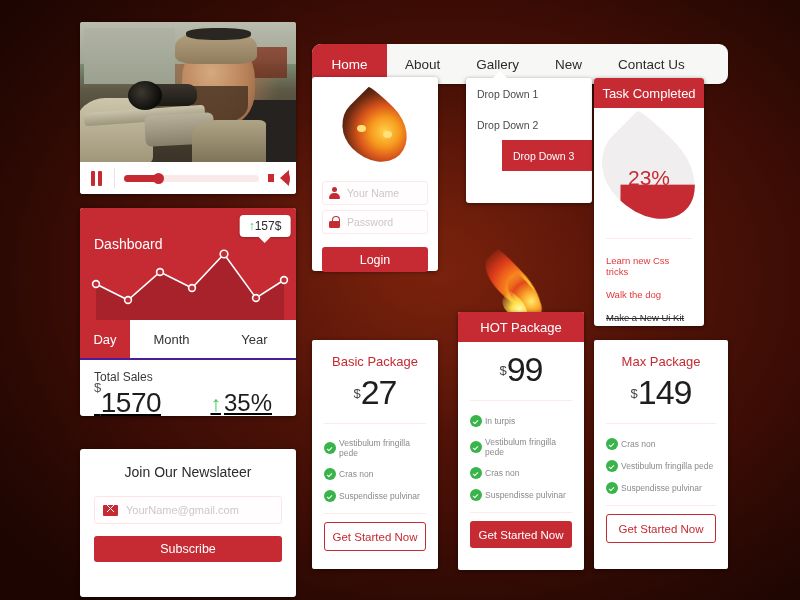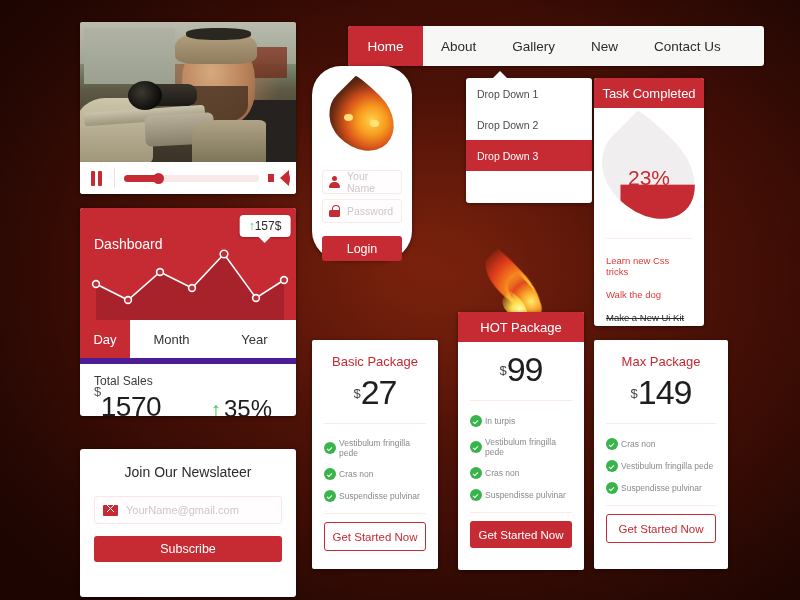--- a/index.html
+++ b/index.html
@@ -81,53 +81,53 @@
   
   #dashboard-card{left:80px;top:208px;width:216px;height:208px;overflow:hidden;}
   .dash-top{position:relative;height:112px;background:#c62a33;}
   .dash-title{position:absolute;left:14px;top:28px;color:#fff;font-size:14px;}
   .tooltip{position:absolute;left:185px;top:7px;transform:translateX(-50%);
     background:#fff;border-radius:4px;padding:4px 9px;font-size:12px;color:#2b2b2b;
     white-space:nowrap;box-shadow:0 1px 2px rgba(0,0,0,.2);}
   .tooltip:after{content:"";position:absolute;left:50%;bottom:-6px;margin-left:-6px;
     border:6px solid transparent;border-top-color:#fff;border-bottom:0;}
   .tt-arrow{color:#3cc552;font-weight:bold;}
-  .dash-tabs{display:flex;height:38px;background:#fff;border-bottom:6px solid #4c1d95;}
+  .dash-tabs{display:flex;height:38px;background:#fff;border-bottom:2px solid #4c1d95;}
   .dash-tab{flex:1;display:flex;align-items:center;justify-content:center;font-size:13px;color:#333;}
   .dash-tab.active{background:#c62a33;color:#fff;flex:0 0 50px;justify-content:center;}
   .dash-foot{padding:10px 14px 0;}
   .tot-label{font-size:12px;color:#3a3a3a;}
-  .tot-row{display:flex;align-items:flex-end;justify-content:space-between;margin-top:3px;}
+  .tot-row{display:flex;align-items:center;justify-content:space-between;margin-top:3px;text-decoration:underline;}
   .tot-val{font-size:28px;color:#1e1e1e;letter-spacing:-.5px;}
   .tot-val sup{font-size:13px;color:#555;top:-.75em;position:relative;}
   .tot-pct{font-size:24px;color:#1e1e1e;display:flex;align-items:center;gap:3px;padding-right:10px;}
   .up-green{color:#3cc552;font-size:21px;line-height:1;}
 
   
   #newsletter-card{left:80px;top:449px;width:216px;height:148px;}
   .nl-title{text-align:center;font-size:14px;color:#2b2b2b;padding:15px 0 0;}
   .nl-input{margin:16px 14px 0;height:26px;border:1px solid #fae6e6;border-radius:3px;
     display:flex;align-items:center;padding:0 8px;gap:8px;background:#fffdfd;}
   .env{position:relative;width:15px;height:11px;background:#c62a33;border-radius:1px;flex:0 0 auto;}
   .env:after{content:"";position:absolute;left:1px;top:0;width:13px;height:7px;
     background:linear-gradient(135deg,transparent 46%,#fff 47%,#fff 53%,transparent 54%),
                linear-gradient(45deg,transparent 46%,#fff 47%,#fff 53%,transparent 54%);}
   .nl-ph{font-size:11px;color:#cfc7c7;}
   .btn-solid{margin:12px 14px 0;height:26px;background:#c62a33;border-radius:3px;color:#fff;
     font-size:12.5px;display:flex;align-items:center;justify-content:center;}
 
   
-  #navbar{position:absolute;left:312px;top:26px;width:416px;height:40px;background:#f7f7f5;
-    border-radius:3px;display:flex;overflow:hidden;box-shadow:0 1px 3px rgba(0,0,0,.4);margin-left:36px;}
+  #navbar{position:absolute;left:312px;top:44px;width:416px;height:40px;background:#f7f7f5;
+    border-radius:9px;display:flex;overflow:hidden;box-shadow:0 1px 3px rgba(0,0,0,.4);}
   .nav-item{display:flex;align-items:center;justify-content:center;font-size:13.5px;color:#2c2c2c;
     padding:0 18px;}
   .nav-item.active{background:#c62a33;color:#fff;width:75px;padding:0;}
 
   
-  #login-card{left:312px;top:66px;width:100px;height:194px;border-radius:29px;}
+  #login-card{left:312px;top:77px;width:126px;height:194px;}
   .avatar{width:66px;height:78px;margin:14px auto 0;position:relative;
     background:#fff;border-radius:50% 50% 50% 50%/58% 58% 42% 42%;}
   .flame-av{position:absolute;inset:4px;
     border-radius:50% 6% 50% 50%/46% 46% 54% 54%;transform:rotate(-45deg);
     background:radial-gradient(circle at 60% 62%, #ffd24a 0%, #f79a1e 26%, #d9541b 48%, #6c2a12 72%, #241008 100%);
     overflow:hidden;}
   .flame-av:before{content:"";position:absolute;left:28%;top:30%;width:16%;height:10%;
     background:#ffe37a;border-radius:50%;box-shadow:26px 6px 0 0 #ffe37a;transform:rotate(45deg);}
   .fld{margin:12px 10px 0;height:22px;border:1px solid #fbeaea;border-radius:3px;
     display:flex;align-items:center;gap:7px;padding:0 6px;background:#fffdfd;}
@@ -141,21 +141,21 @@
     border-bottom:0;border-radius:4px 4px 0 0;}
   .ico-lock:after{content:"";position:absolute;left:0;bottom:0;width:11px;height:7px;border-radius:1.5px;background:#c62a33;}
   .login-btn{margin:13px 10px 0;height:25px;background:#c62a33;border-radius:3px;color:#fff;font-size:12.5px;
     display:flex;align-items:center;justify-content:center;}
 
   
   #dropdown-card{left:466px;top:78px;width:126px;height:125px;}
   .dd-caret{position:absolute;left:26px;top:-7px;width:0;height:0;border:8px solid transparent;
     border-bottom-color:#fff;border-top:0;}
   .dd-item{height:31px;display:flex;align-items:center;padding-left:11px;font-size:10.5px;color:#4a4a4a;}
-  .dd-item.active{background:#c62a33;color:#fff;}
+  .dd-item.active{background:#c62a33;color:#fff;margin-left:36px;}
 
   
   #flame-deco{position:absolute;left:488px;top:248px;width:58px;height:78px;}
   .fl1{position:absolute;left:10px;top:0;width:30px;height:72px;
     border-radius:50% 6% 50% 50%/44% 44% 56% 56%;transform:rotate(-44deg);
     background:radial-gradient(circle at 62% 66%, #fff07a 0%, #ffc62b 16%, #f4761c 40%, #dd3a1b 66%, rgba(150,30,10,0) 100%);
     filter:blur(.4px);}
   .fl2{position:absolute;left:26px;top:26px;width:22px;height:46px;
     border-radius:50% 6% 50% 50%/44% 44% 56% 56%;transform:rotate(-40deg);
     background:radial-gradient(circle at 60% 66%, #ffeb6b 0%, #f9a227 30%, #e2461a 62%, rgba(160,35,12,0) 100%);

